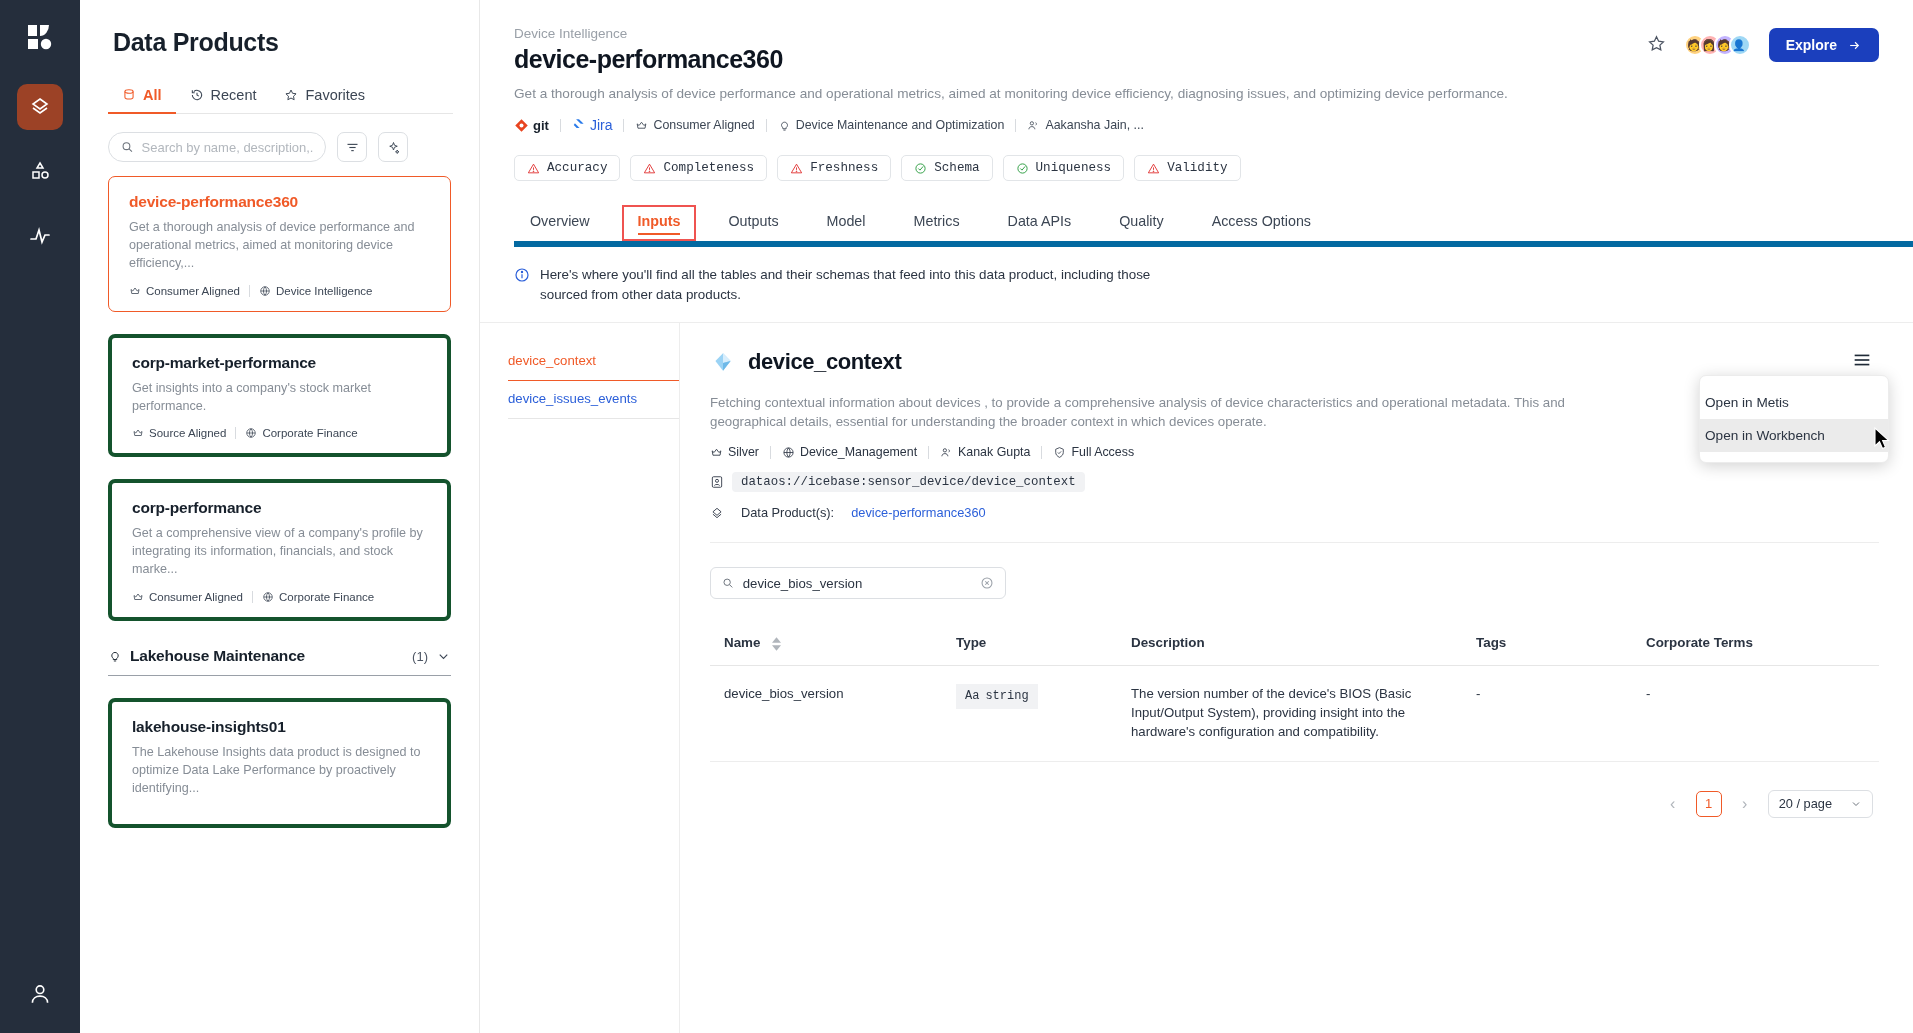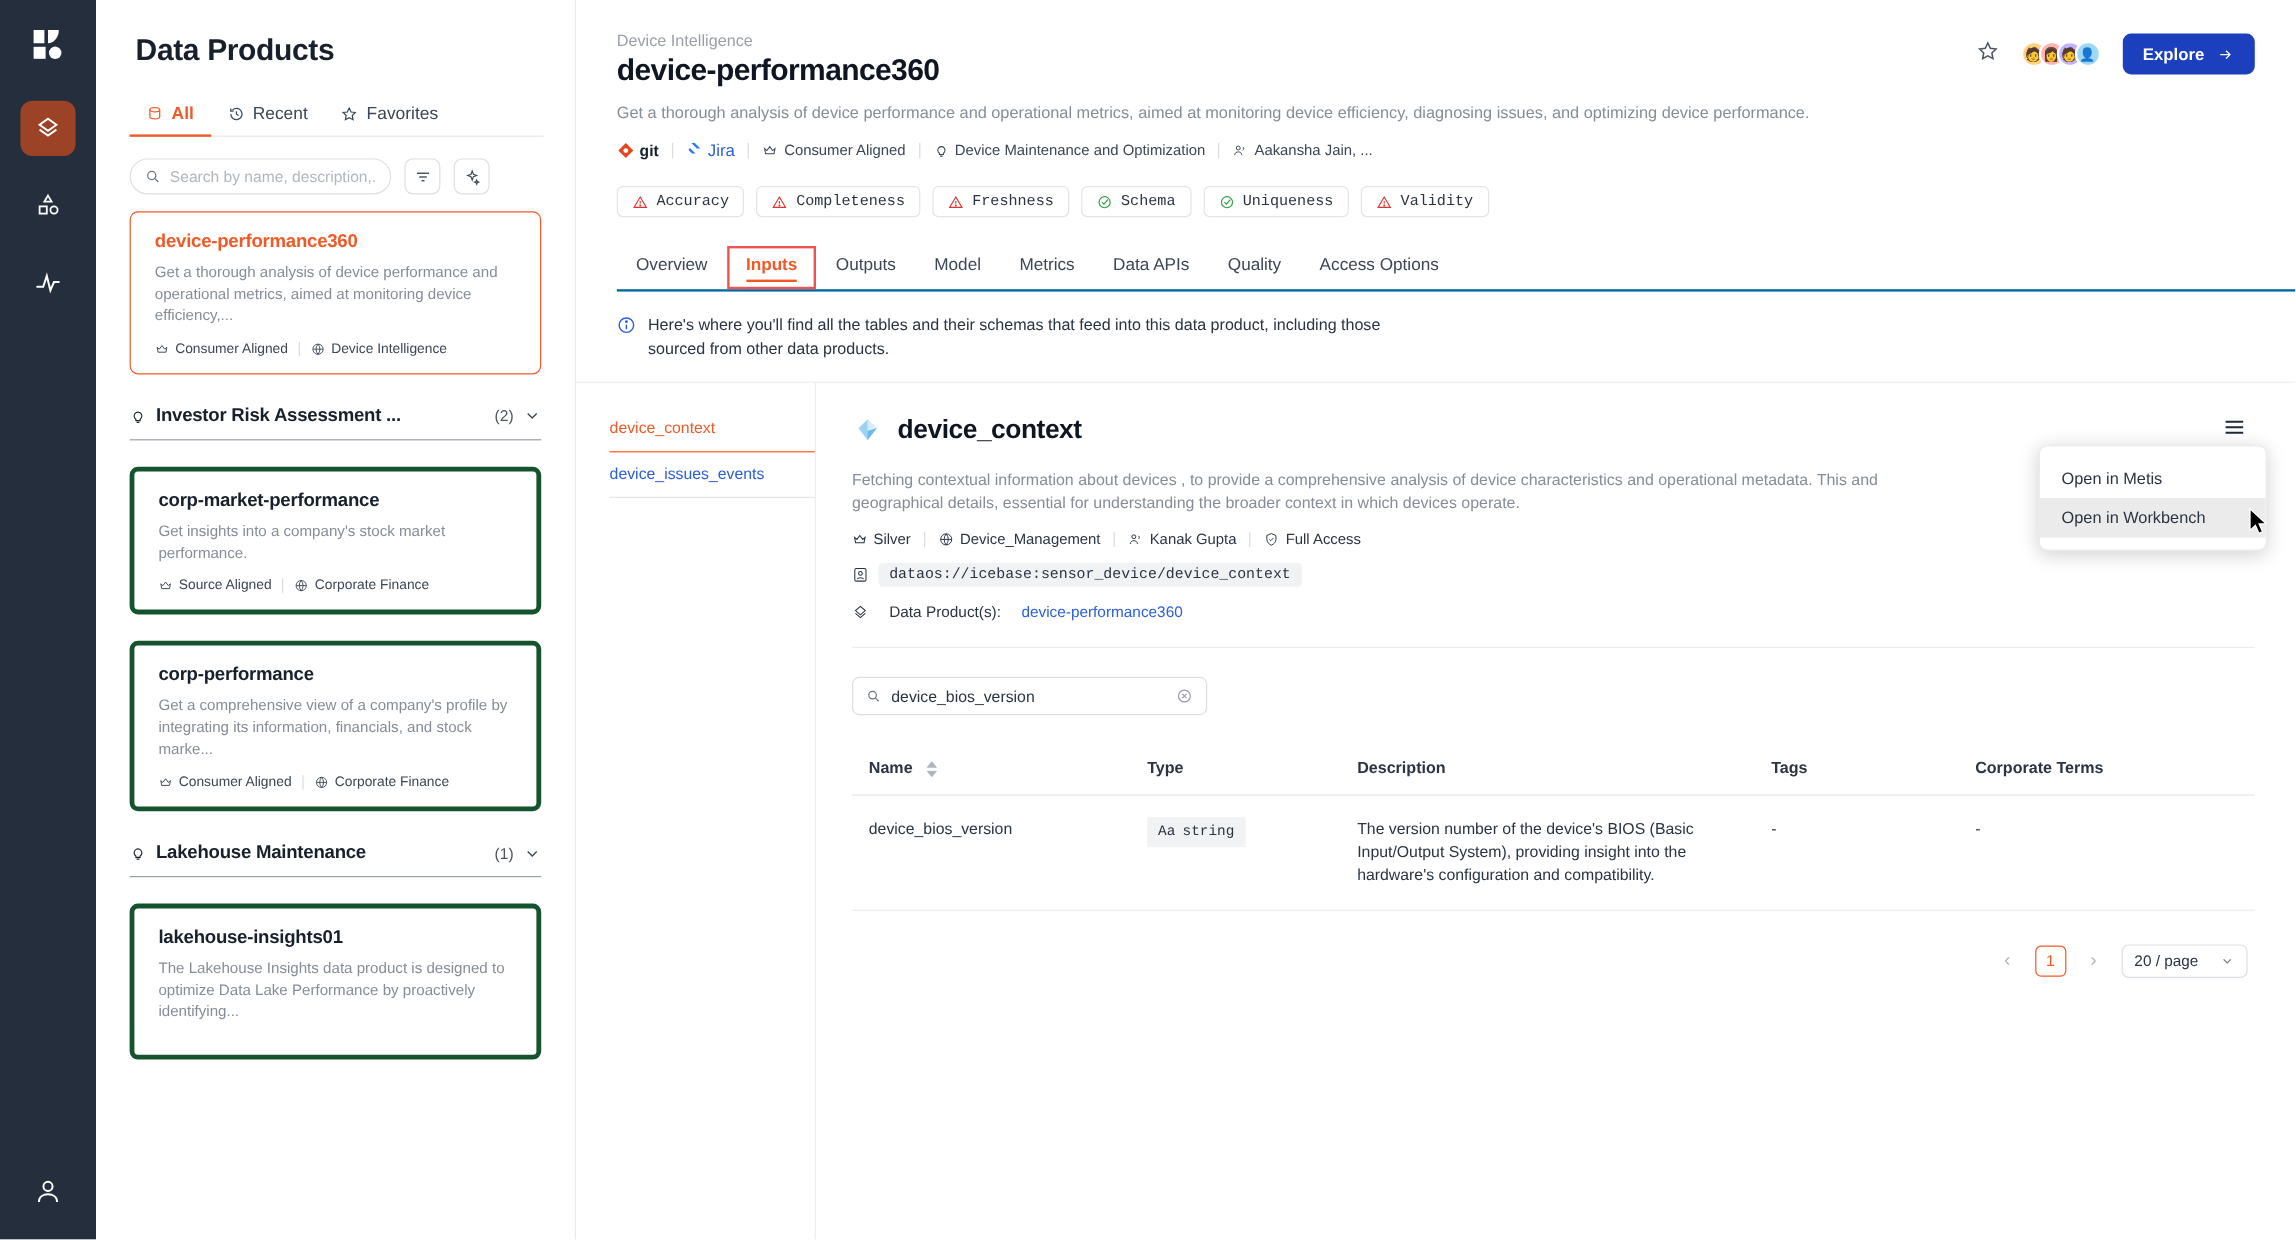--- a/index.html
+++ b/index.html
@@ -92,21 +92,21 @@
 
   .quality-row { display: flex; gap: 10px; margin: 22px 0 0 0; }
   .q-chip {
     border: 1px solid #e2e5e8; border-radius: 5px; height: 26px;
     display: flex; align-items: center; gap: 7px; padding: 0 12px;
     font-size: 12.6px; color: #2b3442; font-family: "Liberation Mono", monospace;
     background: #fff; cursor: pointer;
   }
 
   .tabs {
-    display: flex; gap: 0; margin: 24px 0 0 0; border-bottom: 2px solid #0369a1;
+    display: flex; gap: 16px; margin: 24px 0 0 0; border-bottom: 6px solid #0369a1;
     margin-right: -34px;
     align-items: flex-end;
   }
   .tab {
     font-size: 14.3px; color: #3c4654; padding: 8px 16px 12px 16px; cursor: pointer;
     position: relative; white-space: nowrap;
   }
   .tab.active { color: #f05a28; font-weight: 600; }
   .tab.active .tabline {
     position: absolute; left: 16px; right: 16px; bottom: 6px; height: 2.5px; background: #f05a28;
@@ -193,21 +193,21 @@
     background:#1b3fbd; color:#fff; border-radius: 7px; height: 34px; padding: 0 17px;
     display:flex; align-items:center; gap: 10px; font-size: 14px; font-weight:600; cursor:pointer;
   }
 
   
   .ctxmenu {
     position: absolute; width: 190px; background:#fff; border-radius: 7px;
     box-shadow: 0 3px 16px rgba(0,0,0,0.18); border: 1px solid #ececec;
     padding: 10px 0; z-index: 50;
   }
-  .ctx-item { font-size: 13.6px; color: #2b3442; padding: 9px 18px; cursor: pointer; }
+  .ctx-item { font-size: 13.6px; color: #2b3442; padding: 9px 5px; cursor: pointer; }
   .ctx-item.hover { background: #ebebeb; }
   .cursor-arrow { position:absolute; z-index:60; pointer-events:none; }
 </style>
 </head>
 <body>
 
 <div class="app">
 
   <div class="rail">
     <div class="rail-logo">
@@ -312,33 +312,20 @@
             <svg width="12" height="12" viewBox="0 0 24 24" fill="none" stroke="#3c4654" stroke-width="1.5">
               <circle cx="12" cy="12" r="8.5"></circle>
                 <path d="M3.5 12 h17"></path>
                 <path d="M12 3.5 a13 13 0 0 1 0 17 a13 13 0 0 1 0-17"></path>
             </svg>
             <span>Device Intelligence</span>
           </span>
         </div>
       </div>
 
-      <div class="group-head">
-        <svg width="14" height="14" viewBox="0 0 24 24" fill="none" stroke="#17202b" stroke-width="1.6">
-          <path d="M9 16 a5.5 5.5 0 1 1 6 0 v2 h-6 z"></path>
-            <path d="M10 20.5 h4"></path>
-        </svg>
-        <span class="group-title">Investor Risk Assessment ...</span>
-        <span class="group-count">(2)</span>
-        <span class="group-chev">
-          <svg width="15" height="15" viewBox="0 0 24 24" fill="none" stroke="#3c4654" stroke-width="1.8">
-              <path d="M6 9 l6 6 6-6"></path>
-            </svg>
-        </span>
-      </div>
 
       <div class="card">
         <div class="card-name">corp-market-performance</div>
         <div class="card-desc">Get insights into a company's stock market performance.</div>
         <div class="card-meta">
           <span class="mi">
             <svg width="12" height="12" viewBox="0 0 24 24" fill="none" stroke="#3c4654" stroke-width="1.6">
               <path d="M4 9 l3.5 3 L12 6 l4.5 6 L20 9 l-1.5 8 h-13 z"></path>
             </svg>
             <span>Source Aligned</span>

